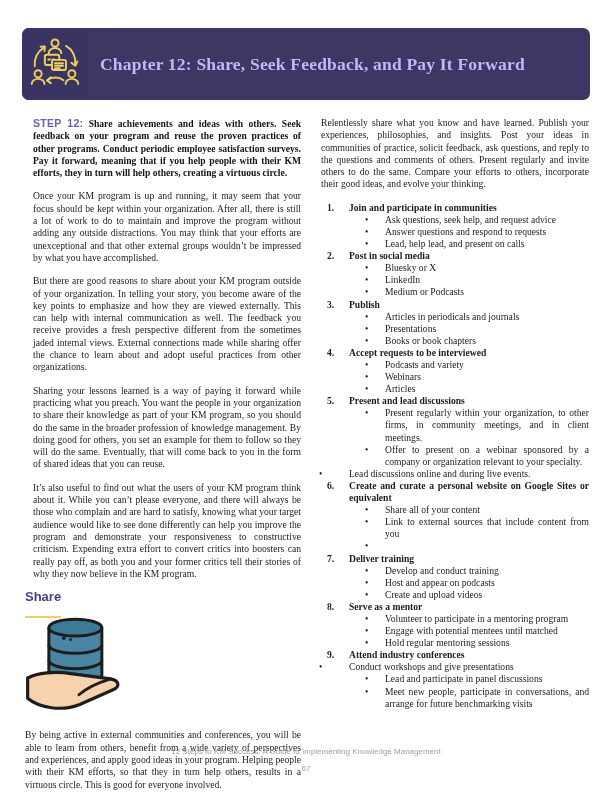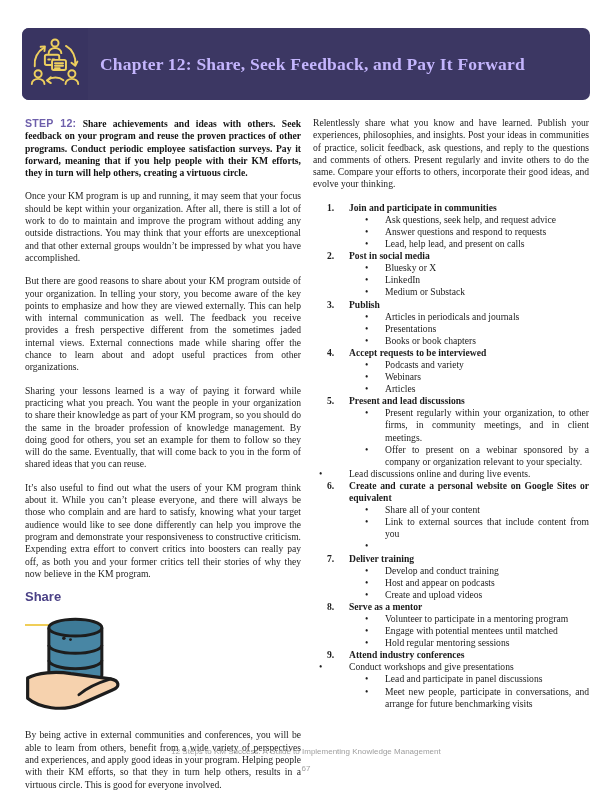--- a/index.html
+++ b/index.html
@@ -28,31 +28,31 @@
   
   .content {
     position:absolute; top:117px; left:25px; width:564px;
     display:flex; gap:12px;
   }
   .col {
     width:276px; flex:0 0 276px;
     font-size:9.6px; line-height:12.3px; color:#1c1c1c;
     text-align:justify;
   }
-  .col p { margin:0 0 11px 0; }
+  .col p { margin:0 0 11px 8px; }
   .step-label {
     font-family:"Liberation Sans", sans-serif; font-weight:bold;
     color:#6E5FAB; font-size:10.6px; letter-spacing:0.2px;
   }
   .step-para { font-weight:bold; color:#141414; }
   .share-heading {
     font-family:"Liberation Sans", sans-serif; font-weight:bold;
     font-size:13px; color:#4B4186; margin:3px 0 9px 0;
   }
-  .share-heading span { border-bottom:2px solid #F0CE58; padding-bottom:20px; }
+  .share-heading span { border-bottom:2px solid #F0CE58; padding-bottom:12px; }
   .share-row { display:flex; gap:9px;flex-direction:column; }
   .share-illustration { flex:0 0 106px; width:106px; }
   .share-text { flex:1; margin-top:2px; }
   
   .list-heading { font-weight:bold; margin:0 0 12px 0; color:#141414; }
   .howto { line-height:12.1px; }
   .li-row { display:flex; }
   .li-row .marker { flex:0 0 22px; margin-left:14px; font-weight:bold; }
   .li-row.bulleted .marker { flex:0 0 30px; margin-left:6px; font-weight:normal; }
   .li-row.numbered .li-text { font-weight:bold; }
@@ -159,21 +159,21 @@
           <div class="li-sub">
             <span class="marker">•</span>
             <span class="li-text">Bluesky or X</span>
           </div>
           <div class="li-sub">
             <span class="marker">•</span>
             <span class="li-text">LinkedIn</span>
           </div>
           <div class="li-sub">
             <span class="marker">•</span>
-            <span class="li-text">Medium or Substack</span>
+            <span class="li-text">Medium or Podcasts</span>
           </div>
           <div class="li-row numbered">
             <span class="marker">3.</span>
             <span class="li-text">Publish</span>
           </div>
           <div class="li-sub">
             <span class="marker">•</span>
             <span class="li-text">Articles in periodicals and journals</span>
           </div>
           <div class="li-sub">

